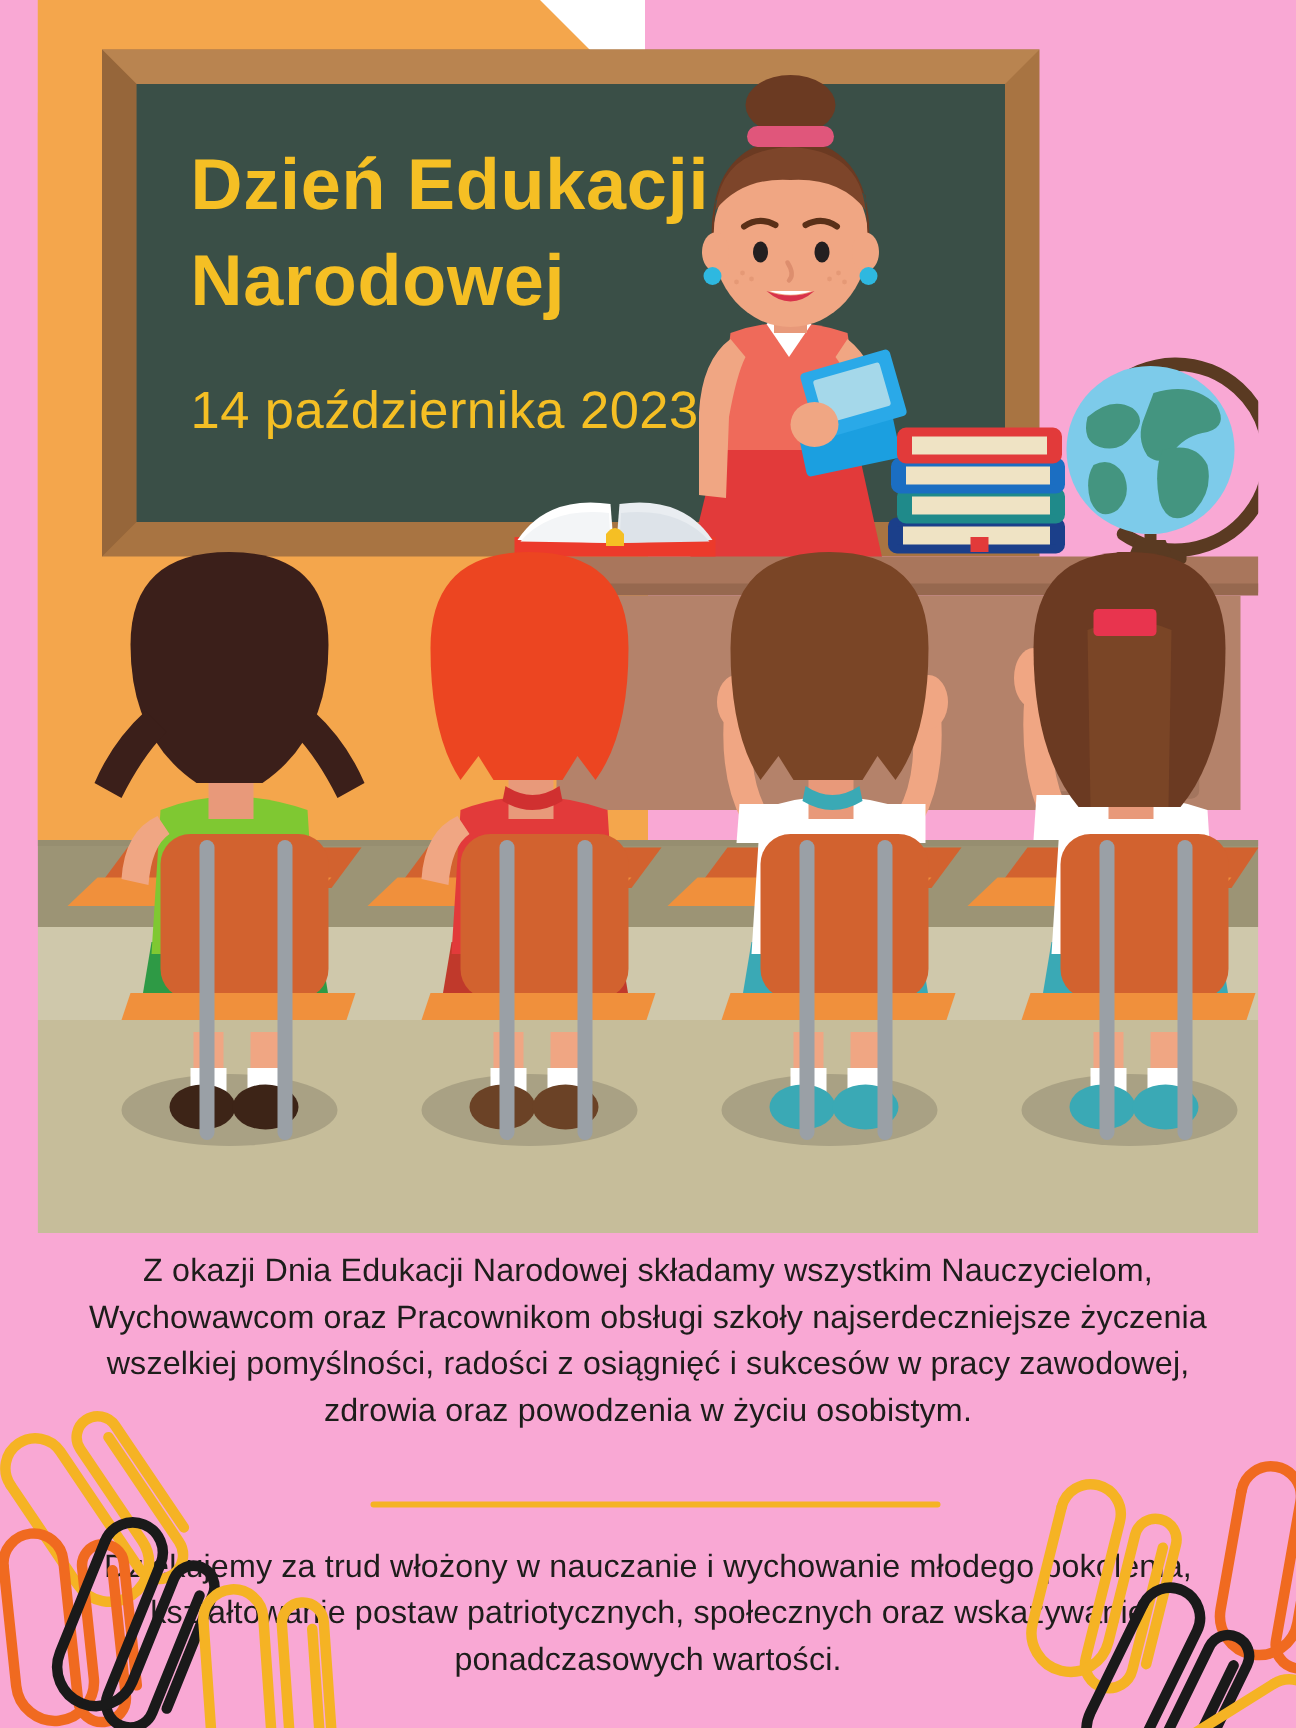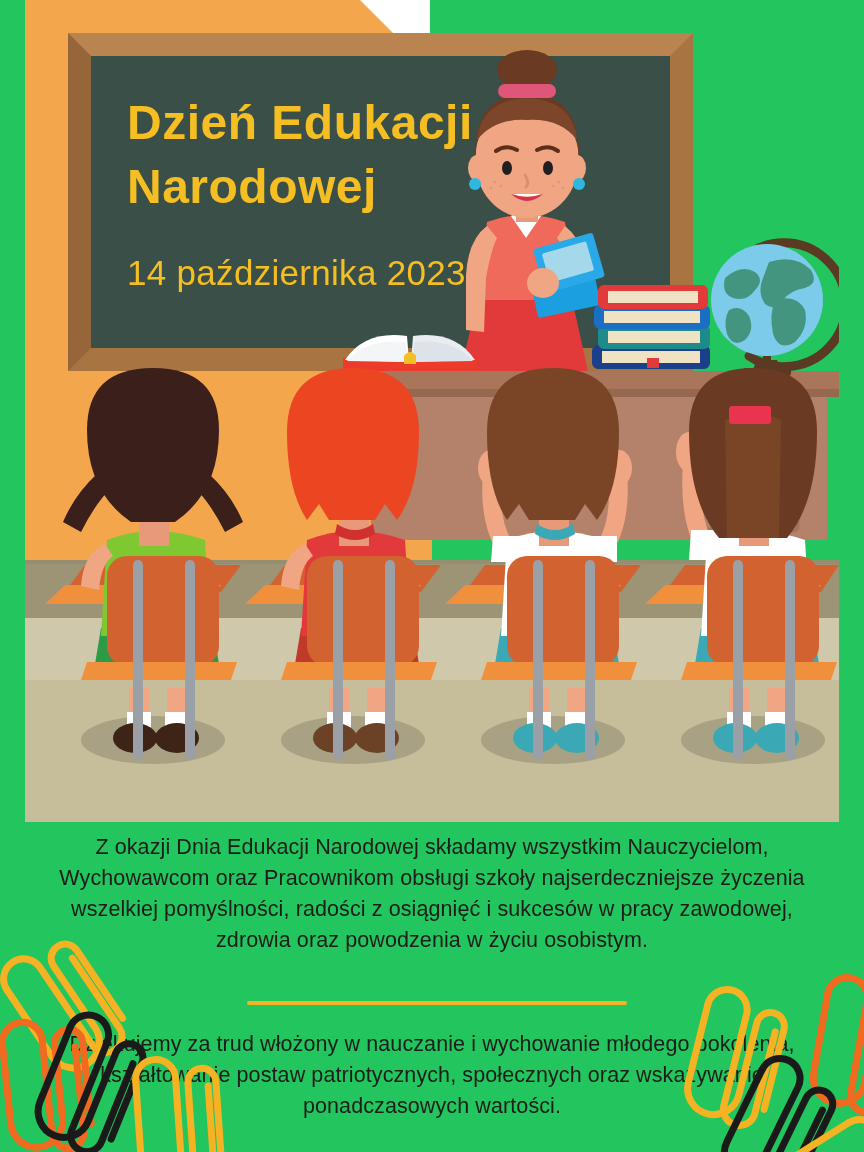--- a/index.html
+++ b/index.html
@@ -5,21 +5,21 @@
   * { margin:0; padding:0; box-sizing:border-box; }
   html,body { width:864px; height:1152px; }
   body {
     background:#ffffff;
     font-family:"Liberation Sans", sans-serif;
     overflow:hidden;
     position:relative;
   }
   #poster {
     position:absolute; left:0; top:0; width:864px; height:1152px;
-    background:#22c55e; overflow:hidden;
+    background:#f9a8d4; overflow:hidden;
   }
 
   
   .scene {
     position:absolute; left:25px; top:0; width:814px; height:822px;
     overflow:hidden;
   }
   .scene-svg { position:absolute; left:0; top:0; }
 
   

